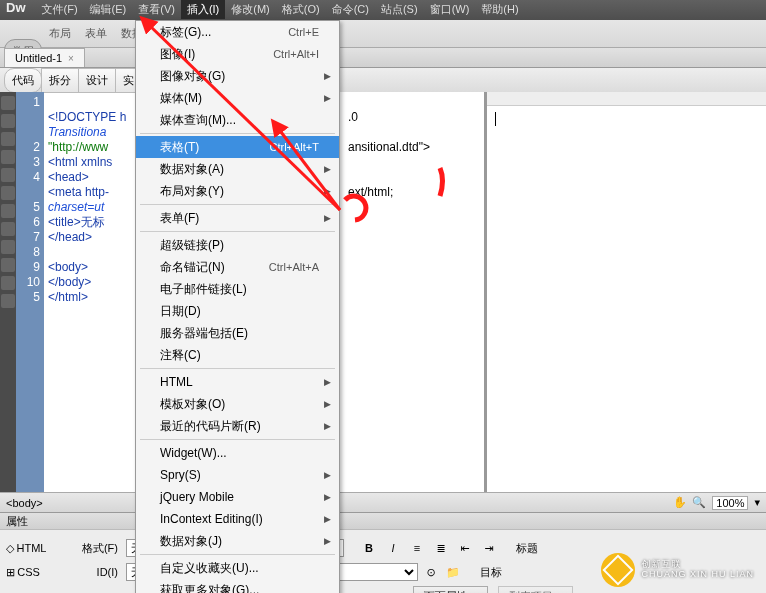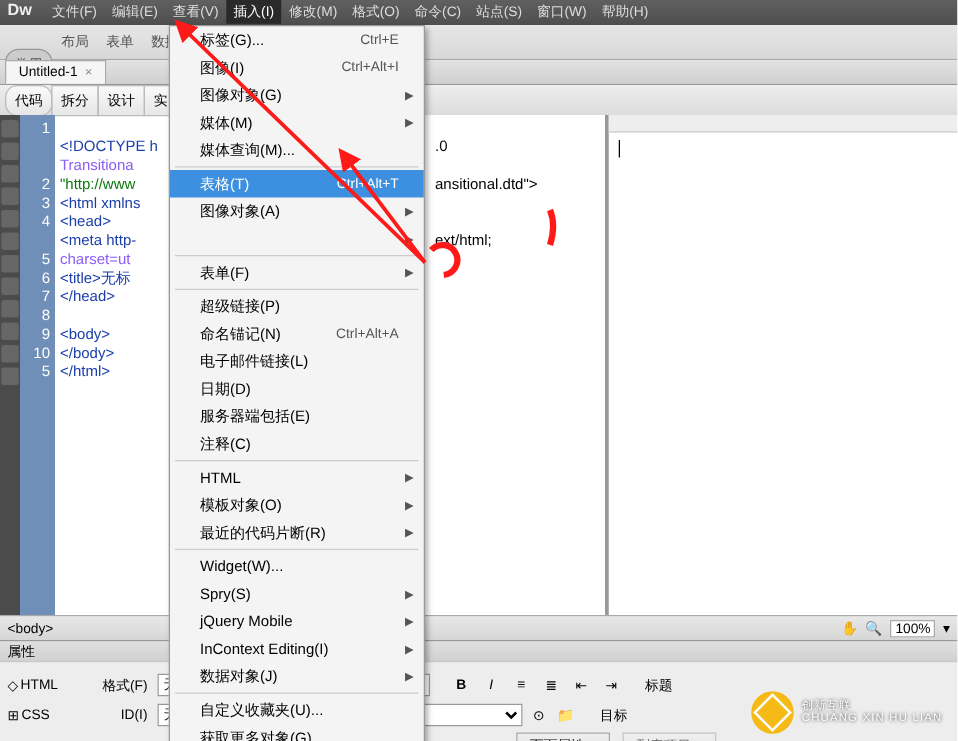--- a/index.html
+++ b/index.html
@@ -31,21 +31,21 @@
 
 
 .main { display: flex; height: 400px; position: relative; }
 .gutter { width: 16px; background: #4b4b4b; }
 .gutter .gi { width: 14px; height: 14px; margin: 4px auto; background: #666; border-radius: 2px; }
 .linenums { width: 28px; background: #6f8fb8; color: #fff; text-align: right; padding: 3px 4px 0 0; font-family: Consolas, monospace; font-size: 12px; line-height: 15px; }
 .linenums div { height: 15px; }
 .code { flex: 0 0 300px; overflow: hidden; font-family: Consolas, monospace; font-size: 12px; line-height: 15px; padding: 3px 4px; white-space: pre; position: relative; }
 .code .tag { color: #1a3eaa; }
 .code .str { color: #0c7a0c; }
-.code .txt { color: #8b5cf6; }
+.code .txt { color: #1d4ed8; font-style: italic; }
 .designpane { flex: 1; background: #fff; border-left: 3px solid #999; position: relative; }
 .designpane .ruler { height: 14px; background: #eee; border-bottom: 1px solid #ccc; }
 .designpane .cursor { position: absolute; left: 8px; top: 20px; width: 1px; height: 14px; background: #000; }
 
 
 .dropdown { position: absolute; left: 135px; top: 20px; width: 205px; background: #f4f4f4; border: 1px solid #999; box-shadow: 2px 2px 4px rgba(0,0,0,0.3); z-index: 100; }
 .dropdown .row { display: flex; align-items: center; height: 22px; padding: 0 20px 0 24px; font-size: 12px; position: relative; }
 .dropdown .row .lbl { flex: 1; }
 .dropdown .row .sc { color: #555; font-size: 11px; }
 .dropdown .row .arrow { position: absolute; right: 8px; color: #555; font-size: 9px; }
@@ -206,24 +206,25 @@
     </div>
     <div class="row">
       <span class="lbl">媒体查询(M)...</span>
     </div>
     <div class="sep"></div>
     <div class="row sel">
       <span class="lbl">表格(T)</span>
       <span class="sc">Ctrl+Alt+T</span>
     </div>
     <div class="row">
-      <span class="lbl">图像对象(A)</span>
-      <span class="arrow">▶</span>
-    </div>
-    <div class="row">
+      <span class="lbl">数据对象(A)</span>
+      <span class="arrow">▶</span>
+    </div>
+    <div class="row">
+      <span class="lbl">布局对象(Y)</span>
       <span class="arrow">▶</span>
     </div>
     <div class="sep"></div>
     <div class="row">
       <span class="lbl">表单(F)</span>
       <span class="arrow">▶</span>
     </div>
     <div class="sep"></div>
     <div class="row">
       <span class="lbl">超级链接(P)</span>

